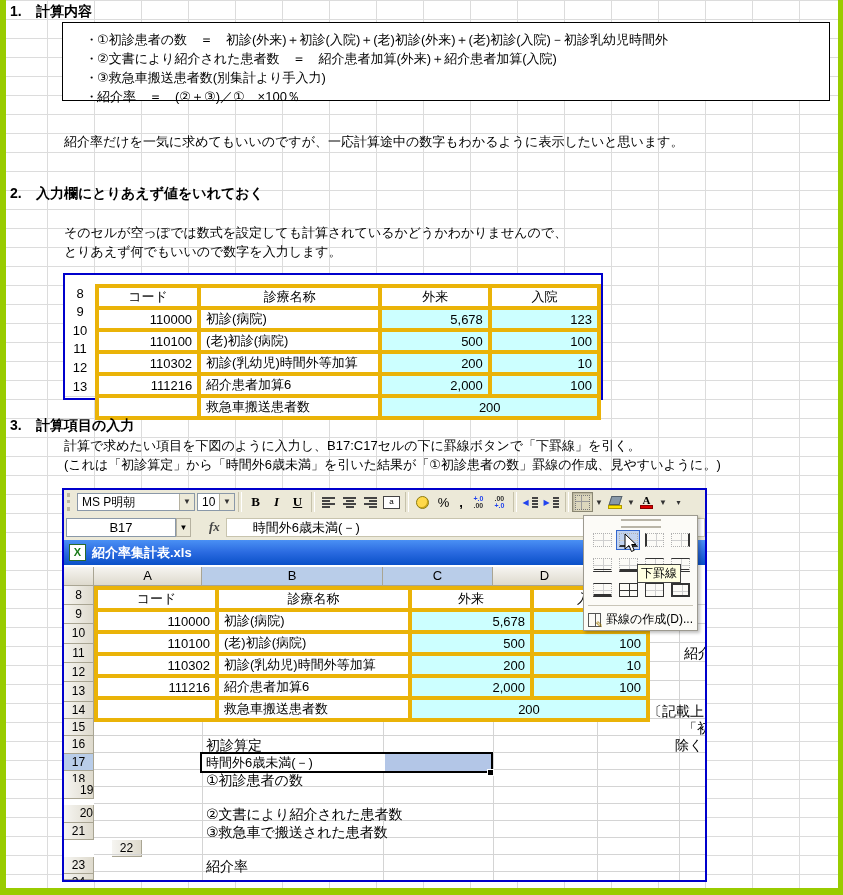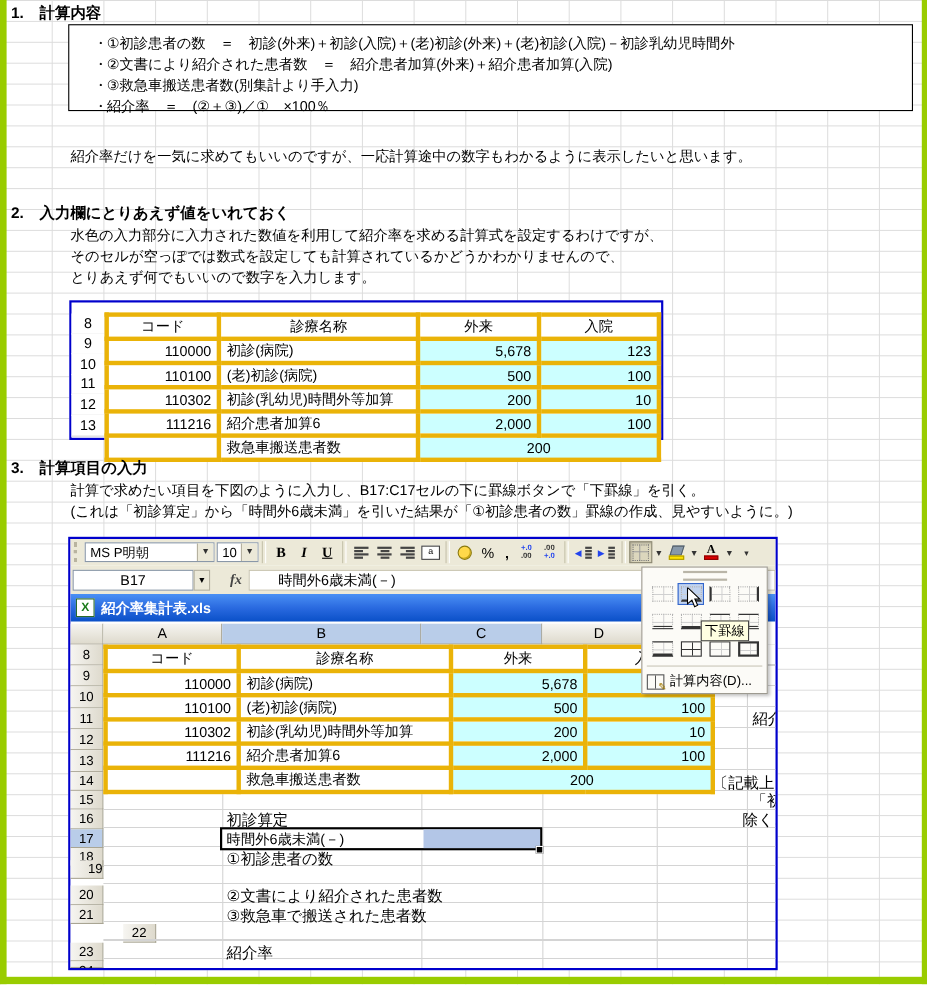--- a/index.html
+++ b/index.html
@@ -152,21 +152,20 @@
     <span class="bul" style="top:26px;">②文書により紹介された患者数　＝　紹介患者加算(外来)＋紹介患者加算(入院)</span>
     <span class="dot" style="top:45px;">・</span>
     <span class="bul" style="top:45px;">③救急車搬送患者数(別集計より手入力)</span>
     <span class="dot" style="top:64px;">・</span>
     <span class="bul" style="top:64px;">紹介率　＝　(②＋③)／①　×100％</span>
   </div>
   <div class="abs txt" style="left:64px;top:132px;">紹介率だけを一気に求めてもいいのですが、一応計算途中の数字もわかるように表示したいと思います。</div>
 
   <div class="abs hd" style="left:10px;top:185px;">2.</div>
   <div class="abs hd" style="left:36px;top:185px;">入力欄にとりあえず値をいれておく</div>
-  <div class="abs txt" style="left:64px;top:204px;">水色の入力部分に入力された数値を利用して紹介率を求める計算式を設定するわけですが、</div>
   <div class="abs txt" style="left:64px;top:223px;">そのセルが空っぽでは数式を設定しても計算されているかどうかわかりませんので、</div>
   <div class="abs txt" style="left:64px;top:242px;">とりあえず何でもいいので数字を入力します。</div>
 
   <div class="abs s2box">
     <div class="rn" style="left:0;top:10px;height:18px;line-height:18px;">8</div>
     <div class="rn" style="left:0;top:28px;height:18px;line-height:18px;">9</div>
     <div class="rn" style="left:0;top:46px;height:19px;line-height:19px;">10</div>
     <div class="rn" style="left:0;top:65px;height:18px;line-height:18px;">11</div>
     <div class="rn" style="left:0;top:83px;height:19px;line-height:19px;">12</div>
     <div class="rn" style="left:0;top:102px;height:19px;line-height:19px;">13</div>
@@ -324,21 +323,21 @@
     <div class="rhdr" style="top:134px;height:20px;line-height:19px;">10</div>
     <div class="rhdr" style="top:154px;height:19px;line-height:18px;">11</div>
     <div class="rhdr" style="top:173px;height:19px;line-height:18px;">12</div>
     <div class="rhdr" style="top:192px;height:20px;line-height:19px;">13</div>
     <div class="rhdr" style="top:212px;height:17px;line-height:16px;text-align:center;">14</div>
     <div class="rhdr" style="top:229px;height:17px;line-height:16px;">15</div>
     <div class="rhdr" style="top:246px;height:18px;line-height:17px;">16</div>
     <div class="rhdr hl" style="top:264px;height:17px;line-height:16px;">17</div>
     <div class="rhdr" style="top:281px;height:17px;line-height:16px;">18</div>
     <div class="rhdr" style="top:292px;height:17px;line-height:16px;padding-left:16px;">19</div>
-    <div class="rhdr" style="top:315px;height:18px;line-height:17px;">20</div>
+    <div class="rhdr" style="top:315px;height:18px;line-height:17px;text-align:right;">20</div>
     <div class="rhdr" style="top:333px;height:17px;line-height:16px;">21</div>
     <div class="rhdr" style="top:350px;height:17px;line-height:16px;margin-left:48px;">22</div>
     <div class="rhdr" style="top:367px;height:17px;line-height:16px;">23</div>
     <div class="rhdr" style="top:384px;height:6px;line-height:16px;">24</div>
 
     <div class="abs gridbg-r8" style="left:533px;top:96px;width:108px;height:116px;"></div>
     <div class="abs gridbg-low" style="left:30px;top:212px;width:611px;height:178px;"></div>
 
     <table class="xls" style="position:absolute;left:30px;top:96px;">
       <tbody>
@@ -437,21 +436,21 @@
         <span class="bcell">
             <span class="bic bout"></span>
           </span>
         <span class="bcell">
             <span class="bic bthick"></span>
           </span>
       </div>
       <div class="psep"></div>
       <div class="pitem">
         <span class="pic"></span>
-        <span>計算内容(D)...</span>
+        <span>罫線の作成(D)...</span>
       </div>
     </div>
 
     <div class="abs tooltip">下罫線</div>
 
     <div class="abs cursor">
       <svg width="13" height="19" viewBox="0 0 13 19">
         <path d="M1,0 L1,15 L5,11.5 L7.5,17.5 L10.2,16.3 L7.7,10.5 L12,10.5 Z" fill="#fff" stroke="#000" stroke-width="1"></path>
       </svg>
     </div>

